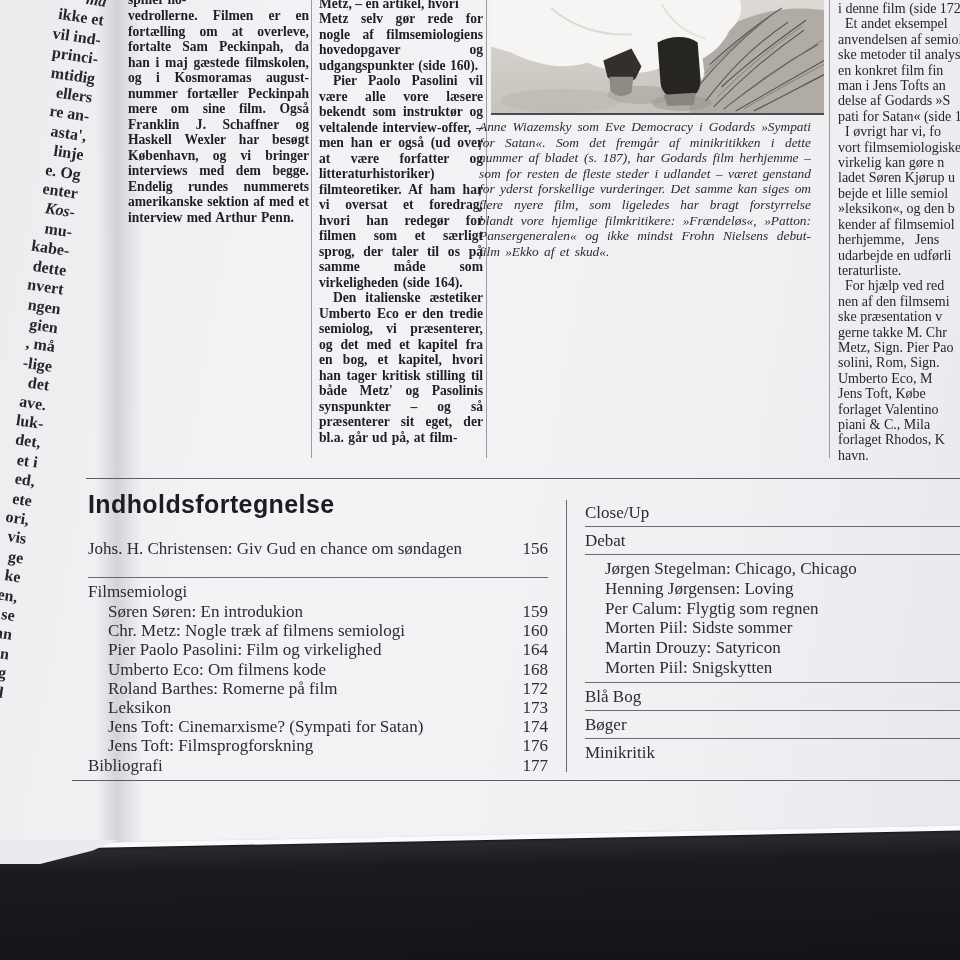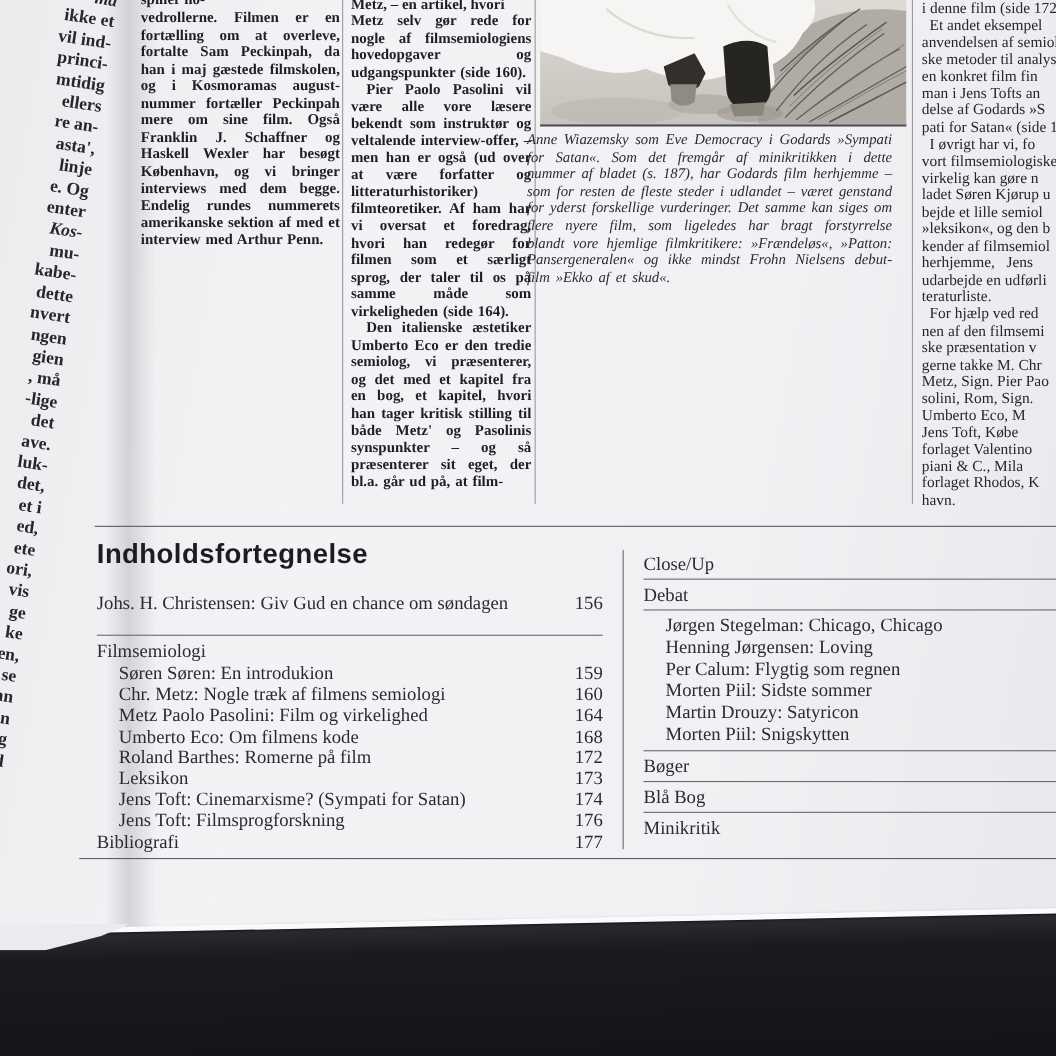--- a/index.html
+++ b/index.html
@@ -233,21 +233,21 @@
     <div>
         <div class="row indent">
     <span class="lbl">Søren Søren: En introdukion</span>
     <span class="pg">159</span>
   </div>
         <div class="row indent">
     <span class="lbl">Chr. Metz: Nogle træk af filmens semiologi</span>
     <span class="pg">160</span>
   </div>
         <div class="row indent">
-    <span class="lbl">Metz Paolo Pasolini: Film og virkelighed</span>
+    <span class="lbl">Pier Paolo Pasolini: Film og virkelighed</span>
     <span class="pg">164</span>
   </div>
         <div class="row indent">
     <span class="lbl">Umberto Eco: Om filmens kode</span>
     <span class="pg">168</span>
   </div>
         <div class="row indent">
     <span class="lbl">Roland Barthes: Romerne på film</span>
     <span class="pg">172</span>
   </div>
@@ -281,22 +281,22 @@
       <div>
           <div class="film-item">Jørgen Stegelman: Chicago, Chicago</div>
           <div class="film-item">Henning Jørgensen: Loving</div>
           <div class="film-item">Per Calum: Flygtig som regnen</div>
           <div class="film-item">Morten Piil: Sidste sommer</div>
           <div class="film-item">Martin Drouzy: Satyricon</div>
           <div class="film-item">Morten Piil: Snigskytten</div>
         </div>
     </div>
     <div class="tails">
+        <div class="sec">Blå Bog</div>
         <div class="sec">Bøger</div>
-        <div class="sec">Blå Bog</div>
         <div class="sec">Minikritik</div>
       </div>
   </div>
 
   <div id="toc-bottom-rule" class="hrule"></div>
 
   <div id="table-wedge"></div>
   <div id="page-edge"></div>
   <div id="page-corner"></div>
 </div>

